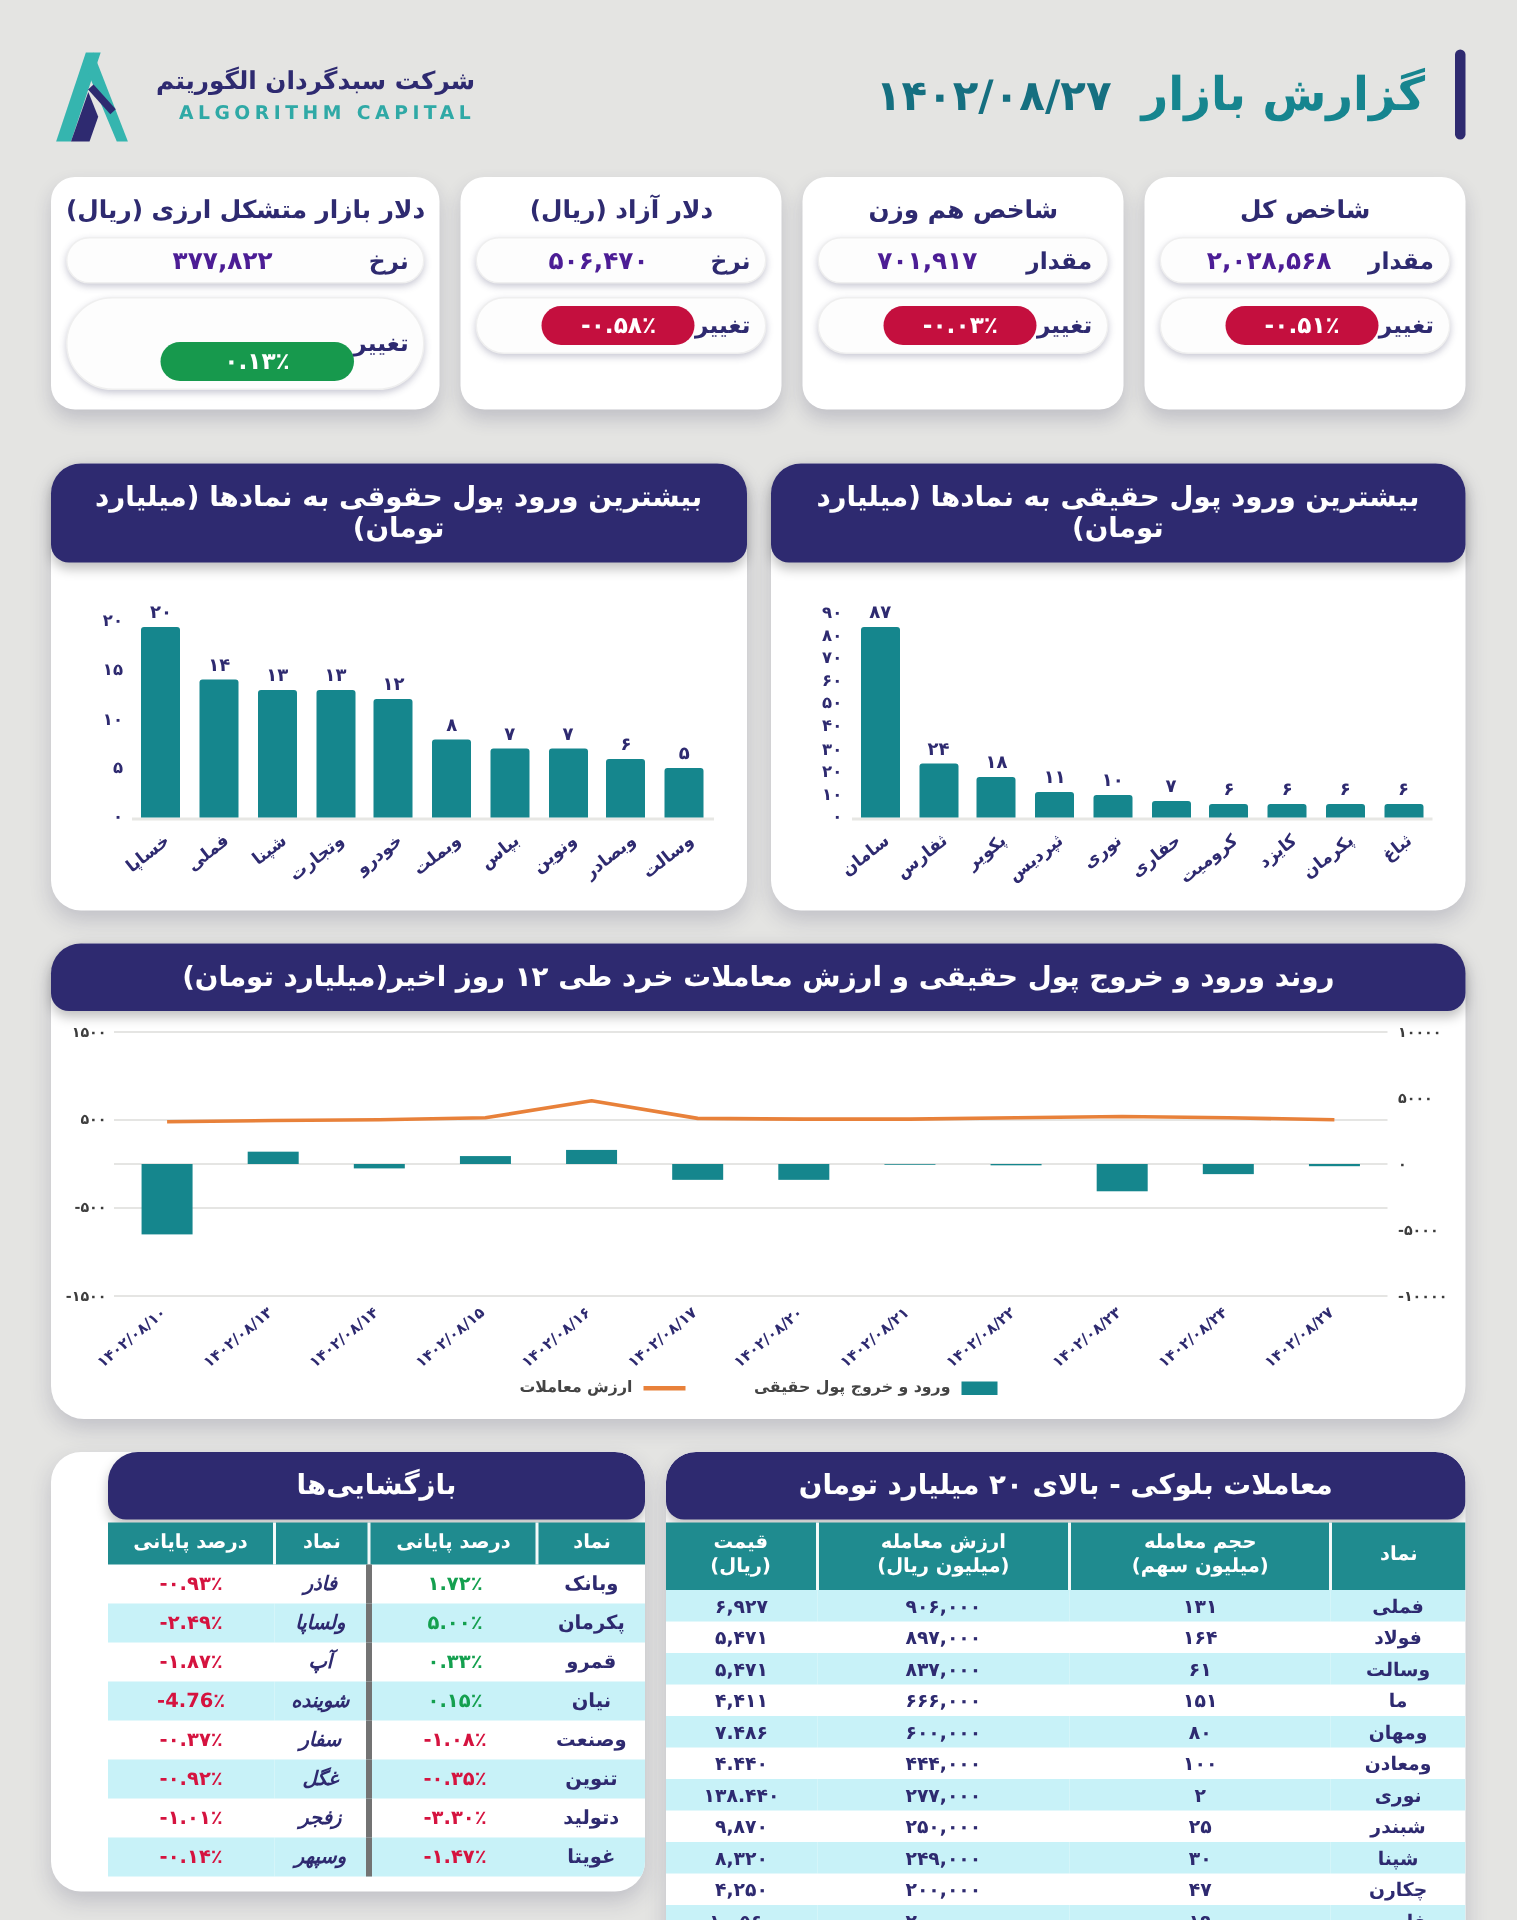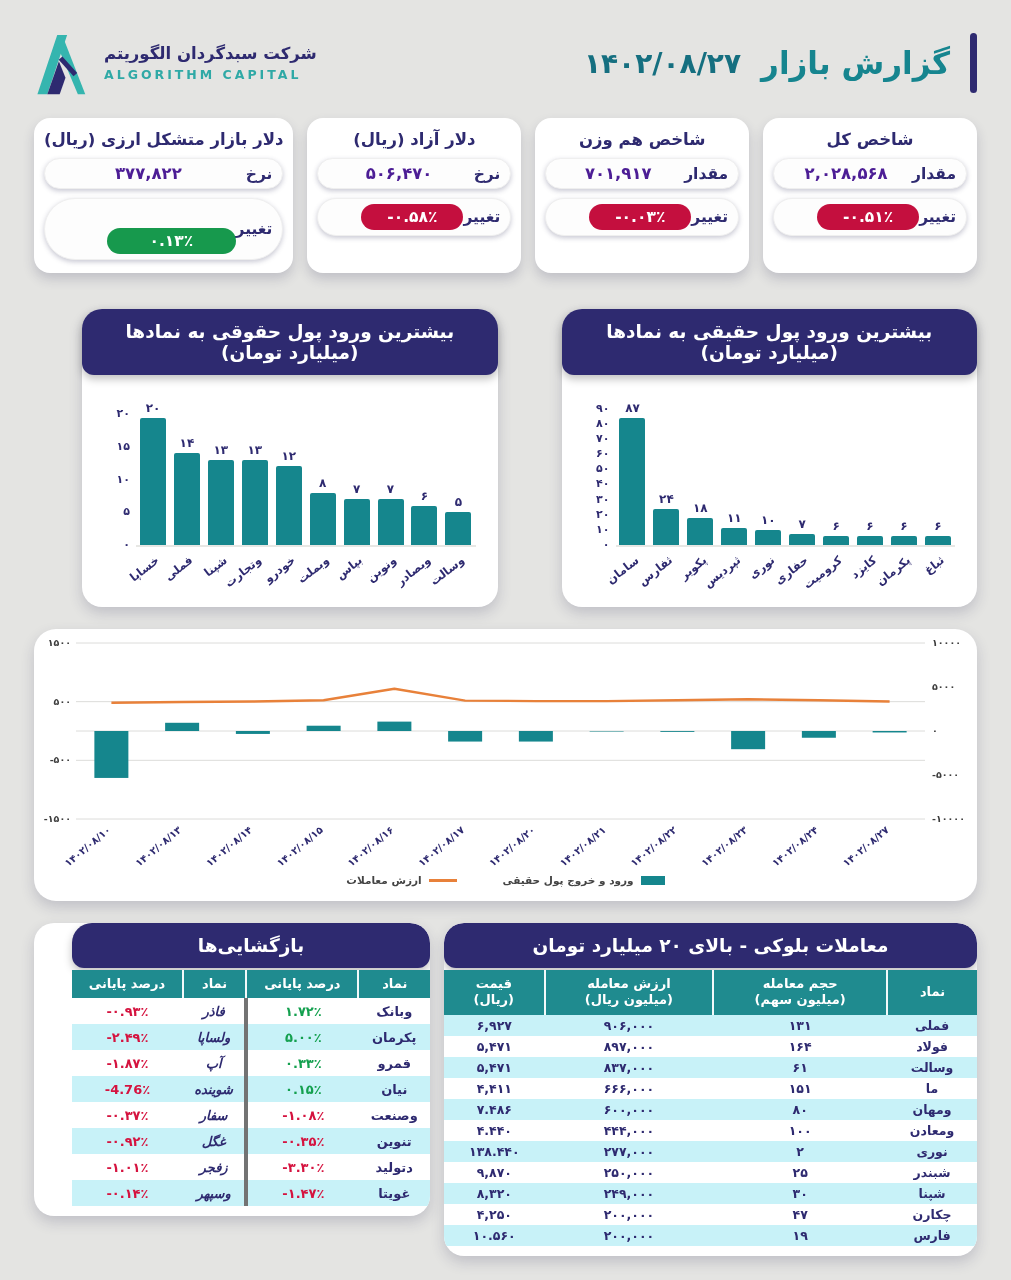--- a/index.html
+++ b/index.html
@@ -14,40 +14,40 @@
 
   
   header{display:flex;justify-content:space-between;align-items:center;padding-top:20px;height:86px;}
   .title-wrap{display:flex;align-items:center;gap:20px;}
   .accent-bar{width:7px;height:60px;background:#2e2a70;border-radius:4px;}
   .report-title{font-size:31px;font-weight:bold;color:#16858f;}
   .report-date{font-size:28px;font-weight:bold;color:#156f80;letter-spacing:1px;}
   .logo-wrap{display:flex;align-items:center;gap:12px;direction:ltr;}
   .logo-text{display:flex;flex-direction:column;gap:4px;direction:rtl;text-align:right;}
   .logo-fa{font-size:16.5px;font-weight:bold;color:#2e2a70;}
-  .logo-en{font-size:12.5px;font-weight:bold;color:#2fa9a6;letter-spacing:3px;direction:ltr;text-align:left;}
+  .logo-en{font-size:12.5px;font-weight:bold;color:#2fa9a6;letter-spacing:3px;direction:ltr;text-align:right;}
 
   
   .cards{display:flex;gap:14px;margin-top:12px;}
   .card{flex:1;background:#ffffff;border-radius:16px;box-shadow:0 6px 12px rgba(50,50,90,.20);padding:9px 10px 13px;}
   .card-title{text-align:center;font-weight:bold;font-size:16.5px;color:#2e2a70;margin:3px 0 8px;white-space:nowrap;}
   .pill{display:flex;align-items:center;background:#fdfdfd;border:1px solid #efefef;border-radius:999px;
         box-shadow:0 2px 5px rgba(60,60,100,.28);padding:5px 10px 5px 6px;margin-top:9px;min-height:27px;box-sizing:border-box;}
   .pill .lbl{font-weight:bold;font-size:15.5px;color:#2e2a70;white-space:nowrap;}
   .pill .val{flex:1;text-align:center;font-weight:bold;font-size:16.5px;color:#4c1d95;}
   .chip{width:58%;margin-inline-start:auto;border-radius:999px;color:#fff;font-weight:bold;font-size:15.5px;
         text-align:center;padding:4px 0;}
   .chip.down{background:#c40f3e;}
   .chip.up{background:#17994d;margin-top:24px;}
 
   
   .band{background:#2e2a70;color:#ffffff;font-weight:bold;font-size:18.5px;text-align:center;
         padding:12px 8px;border-radius:20px 20px 12px 12px;box-shadow:0 4px 8px rgba(0,0,0,.25);}
   .midcharts{display:flex;gap:16px;margin-top:36px;}
-  .chart-card{flex:1;background:#fff;border-radius:20px;box-shadow:0 6px 14px rgba(50,50,90,.20);margin-left:48px;}
+  .chart-card{flex:1;background:#fff;border-radius:20px;box-shadow:0 6px 14px rgba(50,50,90,.20);}
   .bc-wrap{padding:10px 14px 4px;}
   .bc-plot{position:relative;height:218px;direction:ltr;}
   .bc-canvas{position:absolute;left:40px;right:8px;top:16px;bottom:56px;border-bottom:2px solid #e7e7e4;}
   .bars{position:absolute;inset:0;display:flex;justify-content:space-around;align-items:flex-end;}
   .barcol{display:flex;flex-direction:column;justify-content:flex-end;align-items:center;height:100%;width:9%;}
   .bar{width:26px;background:#15868d;border-radius:2px 2px 0 0;}
   .bval{font-size:12px;font-weight:bold;color:#2e2a70;margin-bottom:3px;}
   .ytick{position:absolute;left:-36px;width:30px;text-align:right;font-size:11px;font-weight:bold;color:#2e2a70;transform:translateY(6px);}
   .xlab{position:absolute;top:100%;margin-top:8px;transform-origin:100% 0;transform:rotate(-38deg);
         white-space:nowrap;font-size:11.5px;font-weight:bold;color:#2e2a70;direction:rtl;}
@@ -281,20 +281,21 @@
                   <div class="bar" style="height: 22.7273%; background: rgb(21, 134, 141);"></div>
                 </div>
               </div>
             </div>
           </div>
       </div>
     </div>
   </section>
 
   <section class="combo-card">
+    <div class="band">روند ورود و خروج پول حقیقی و ارزش معاملات خرد طی ۱۲ روز اخیر(میلیارد تومان)</div>
     <div class="combo-wrap">
       <div id="combo"><svg width="935" height="232" viewBox="0 0 935 232" font-family="DejaVu Sans, sans-serif">
             <line x1="40" y1="8" x2="889" y2="8" stroke="#dcdcda" stroke-width="1"></line>
             <line x1="40" y1="66.66666666666667" x2="889" y2="66.66666666666667" stroke="#dcdcda" stroke-width="1"></line>
             <line x1="40" y1="96" x2="889" y2="96" stroke="#dcdcda" stroke-width="1"></line>
             <line x1="40" y1="125.33333333333333" x2="889" y2="125.33333333333333" stroke="#dcdcda" stroke-width="1"></line>
             <line x1="40" y1="184" x2="889" y2="184" stroke="#dcdcda" stroke-width="1"></line>
             <text x="35" y="11" text-anchor="end" font-size="9.5" font-weight="bold" fill="#3c3c3c">۱۵۰۰</text>
             <text x="35" y="69.66666666666667" text-anchor="end" font-size="9.5" font-weight="bold" fill="#3c3c3c">۵۰۰</text>
             <text x="35" y="128.33333333333331" text-anchor="end" font-size="9.5" font-weight="bold" fill="#3c3c3c">-۵۰۰</text>

